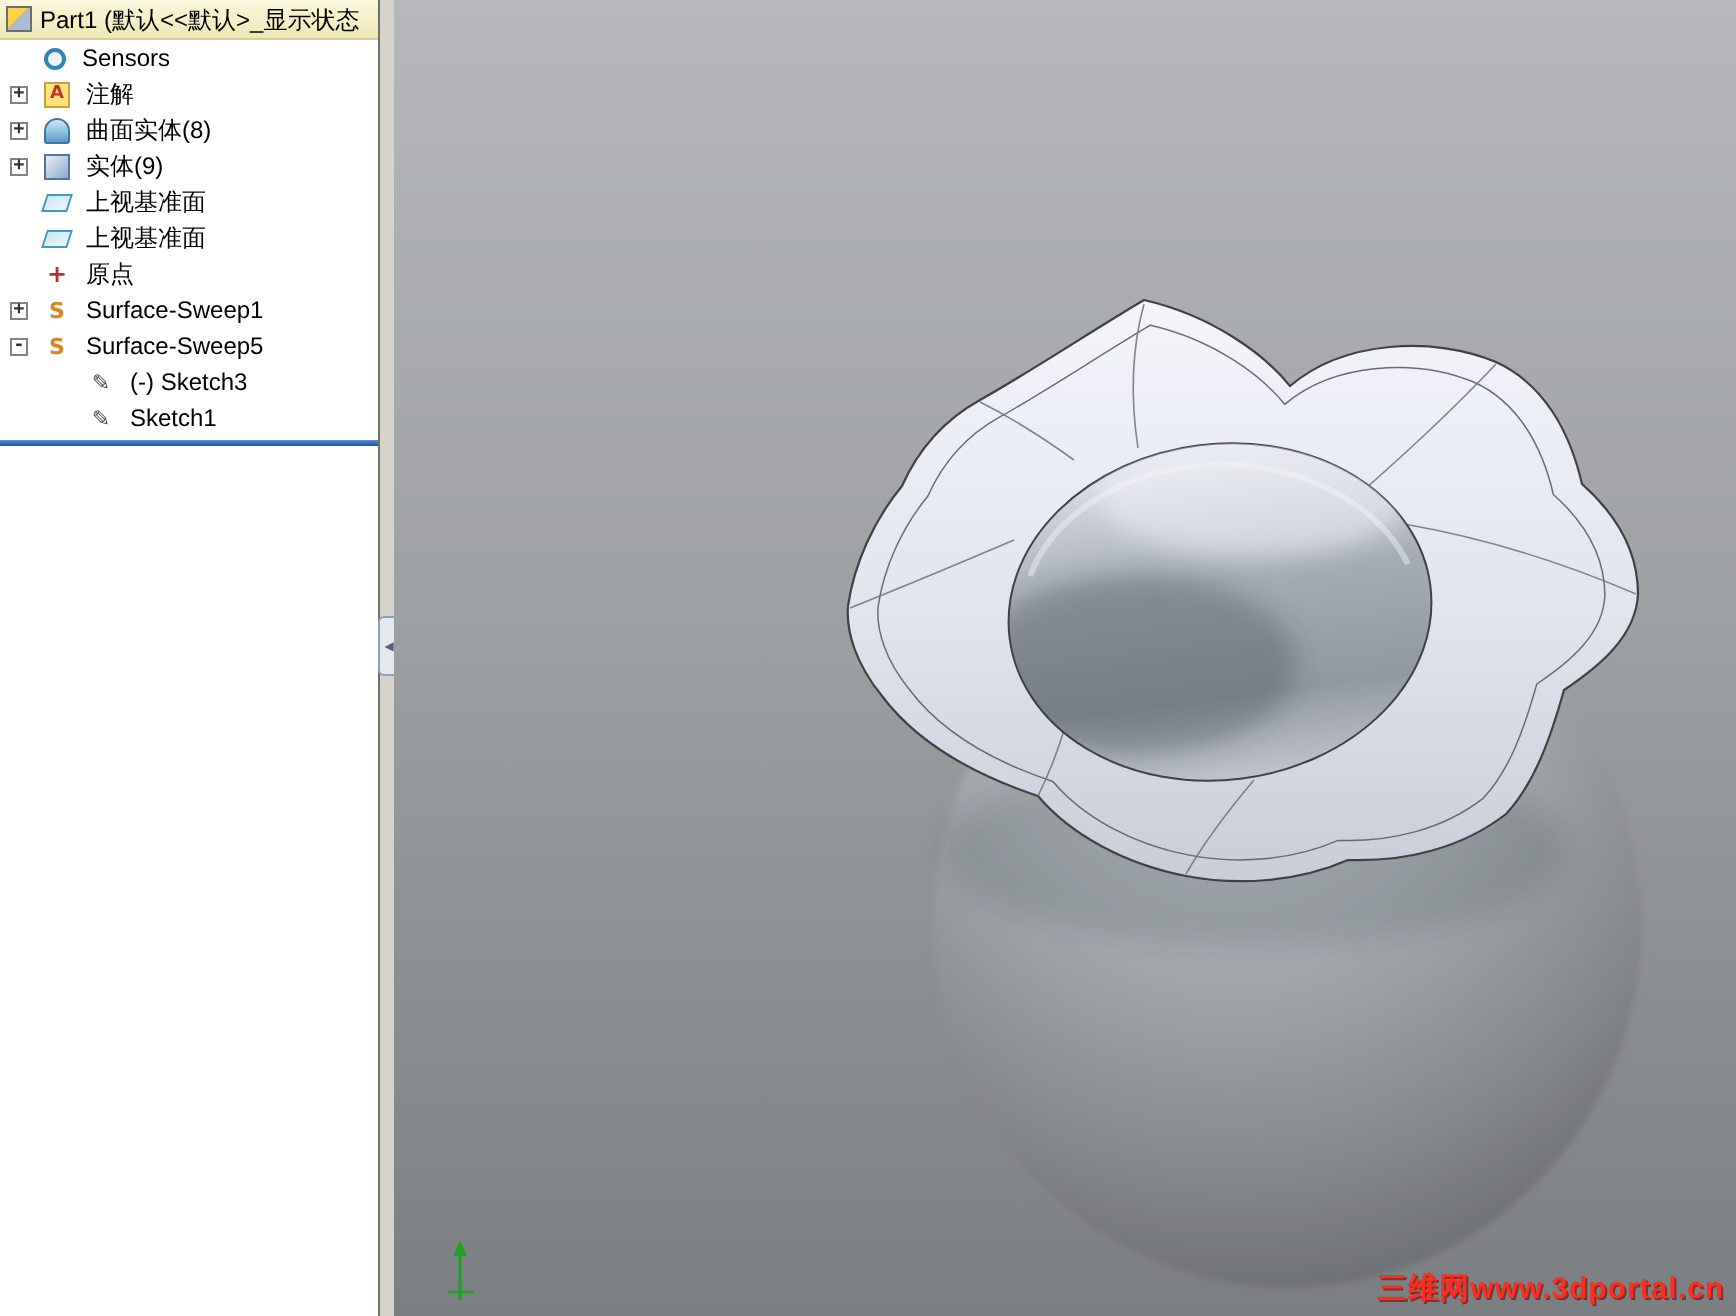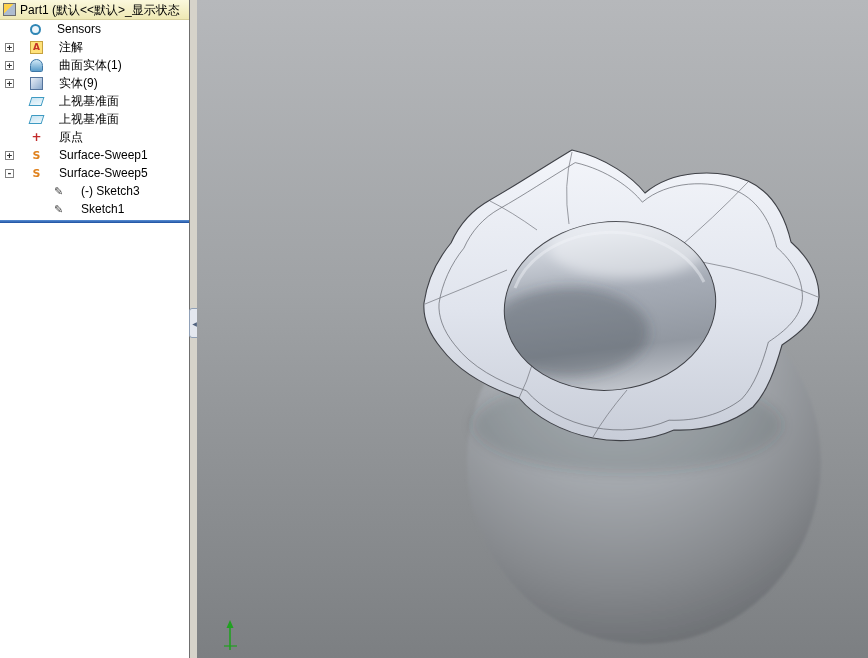--- a/index.html
+++ b/index.html
@@ -6,21 +6,21 @@
   .app{width:868px;height:658px;display:flex;overflow:hidden;position:relative;
        font-family:"Liberation Sans","DejaVu Sans",sans-serif;}
 
   
   .tree-panel{width:190px;box-sizing:border-box;background:#ffffff;
               border-right:1px solid #6f6f6f;display:flex;flex-direction:column;}
   .tree-header{display:flex;align-items:center;gap:4px;height:19px;padding-left:3px;
                background:linear-gradient(#fbf8dd,#eee8b4);border-bottom:1px solid #d8d09c;
                font-size:12px;color:#000;white-space:nowrap;overflow:hidden;}
   .tree-rows{display:flex;flex-direction:column;}
-  .row{display:flex;align-items:center;gap:16px;height:18px;padding-left:5px;
+  .row{display:flex;align-items:center;gap:8px;height:18px;padding-left:5px;
        font-size:12px;color:#000;white-space:nowrap;cursor:default;}
   .row.sub{padding-left:27px;}
   .toggle{width:9px;height:9px;flex:0 0 9px;box-sizing:border-box;border:1px solid #828282;
           background:#fff;font:700 9px/7px "DejaVu Sans Mono",monospace;text-align:center;color:#333;}
   .toggle:empty{border:none;background:transparent;}
   .label{line-height:18px;}
 
   .icon{width:13px;height:13px;flex:0 0 13px;box-sizing:border-box;display:flex;
         align-items:center;justify-content:center;font:700 9px "DejaVu Sans",sans-serif;}
   .icon-part{background:linear-gradient(135deg,#ffd24a 0 45%,#aebccf 45% 100%);border:1px solid #6e6e6e;}
@@ -72,21 +72,21 @@
 
       <div class="row">
         <span class="toggle">+</span>
         <span class="icon icon-annotations">A</span>
         <span class="label">注解</span>
       </div>
 
       <div class="row">
         <span class="toggle">+</span>
         <span class="icon icon-surface-bodies"></span>
-        <span class="label">曲面实体(1)</span>
+        <span class="label">曲面实体(8)</span>
       </div>
 
       <div class="row">
         <span class="toggle">+</span>
         <span class="icon icon-solid-bodies"></span>
         <span class="label">实体(9)</span>
       </div>
 
       <div class="row">
         <span class="toggle"></span>
@@ -227,15 +227,16 @@
       </g>
       <path d="M 318,288 A 100,78 0 0 1 507,282" fill="none" stroke="#f2f4f8" stroke-width="3" opacity="0.45"></path>
 
       <g transform="translate(33,636)" stroke="#21a121" fill="#21a121">
         <line x1="0" y1="14" x2="0" y2="-10" stroke-width="1.6"></line>
         <polygon points="0,-16 -3.5,-8 3.5,-8" stroke="none"></polygon>
         <line x1="-6" y1="10" x2="7" y2="10" stroke-width="1.2"></line>
       </g>
     </svg>
 
+    <div class="watermark">三维网www.3dportal.cn</div>
   </div>
 
 </div>
 
 </body></html>

